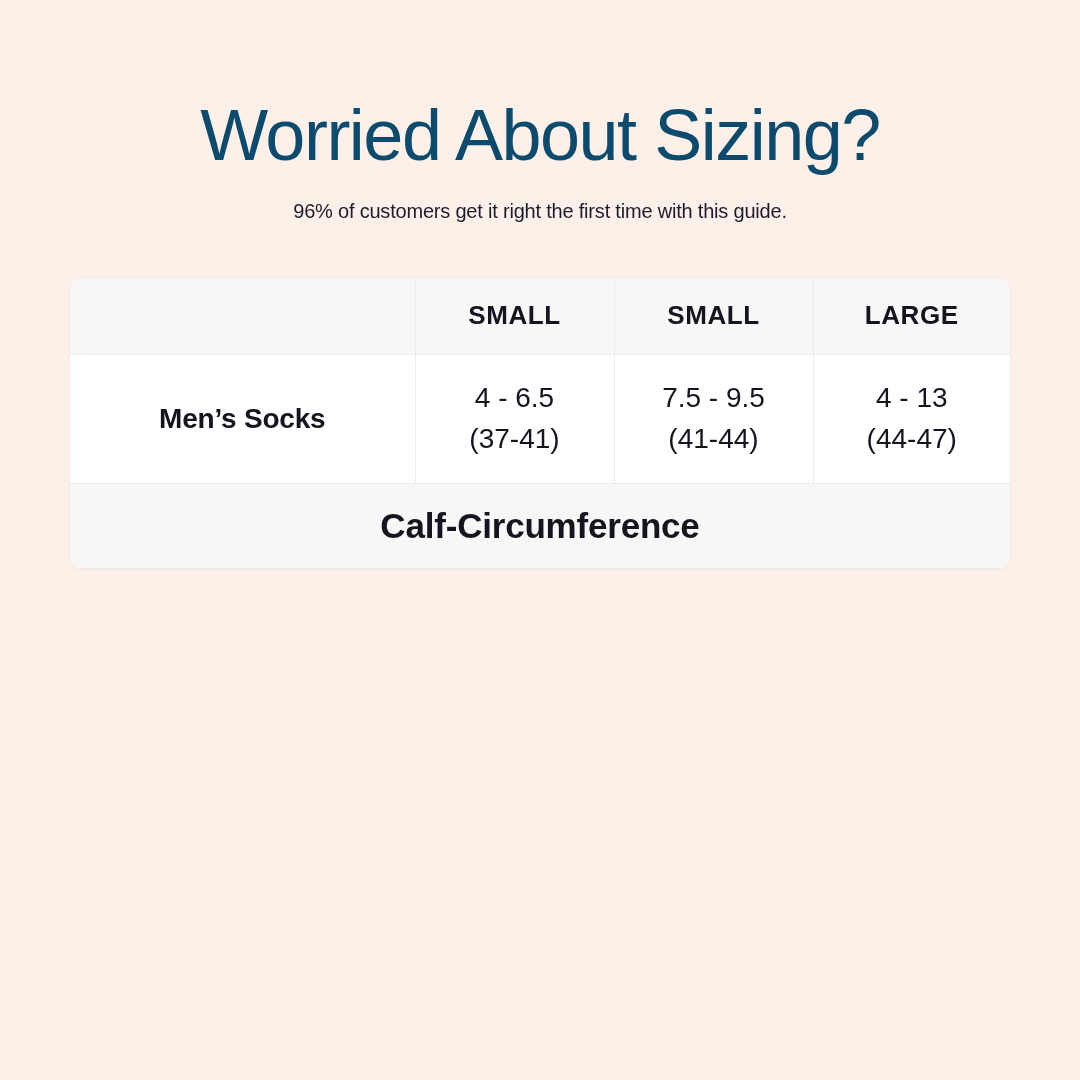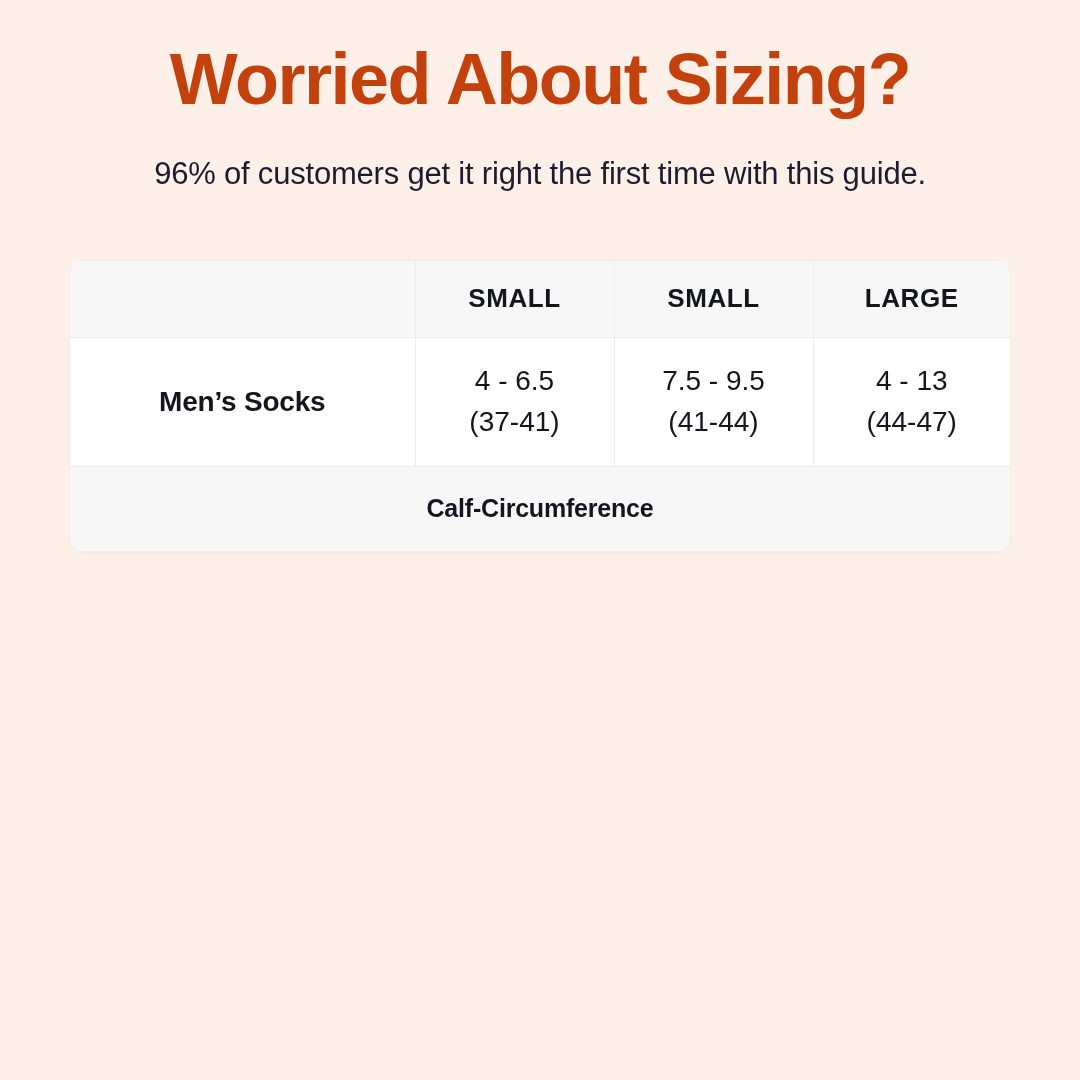--- a/index.html
+++ b/index.html
@@ -15,38 +15,38 @@
   }
   .page {
     width: 1080px;
     height: 1080px;
     position: relative;
     box-sizing: border-box;
   }
   .headline {
     text-align: center;
     font-size: 72px;
-    font-weight: 700;
+    font-weight: 400;
     letter-spacing: -1.5px;
-    color: #c2410c;
+    color: #0c4a6e;
     margin: 0;
-    padding-top: 42px;
+    padding-top: 98px;
     line-height: 1.05;
   }
   .subhead {
     text-align: center;
-    font-size: 31px;
+    font-size: 20px;
     font-weight: 400;
     color: #1c1c2e;
-    margin: 12px;
+    margin: 0;
     padding-top: 26px;
     letter-spacing: -0.2px;
   }
   .table-wrap {
-    margin: 68px auto 0 auto;
+    margin: 54px auto 0 auto;
     width: 940px;
     background: #ffffff;
     border-radius: 14px;
     overflow: hidden;
     box-shadow: 0 1px 3px rgba(0,0,0,0.05);
   }
   table.size-table {
     border-collapse: collapse;
     width: 100%;
     table-layout: fixed;
@@ -84,21 +84,21 @@
   }
   td.val {
     font-size: 28px;
     font-weight: 400;
     line-height: 1.45;
   }
   tr.two-line td { height: 126px; }
   tr.one-line td { height: 82px; }
   tr.section td {
     background: #f7f7f7;
-    font-size: 25px;
+    font-size: 35px;
     font-weight: 700;
     height: 82px;
     letter-spacing: -0.2px;
     text-align: center;
   }
   .val .sub {
     display: block;
   }
 </style>
 </head>

